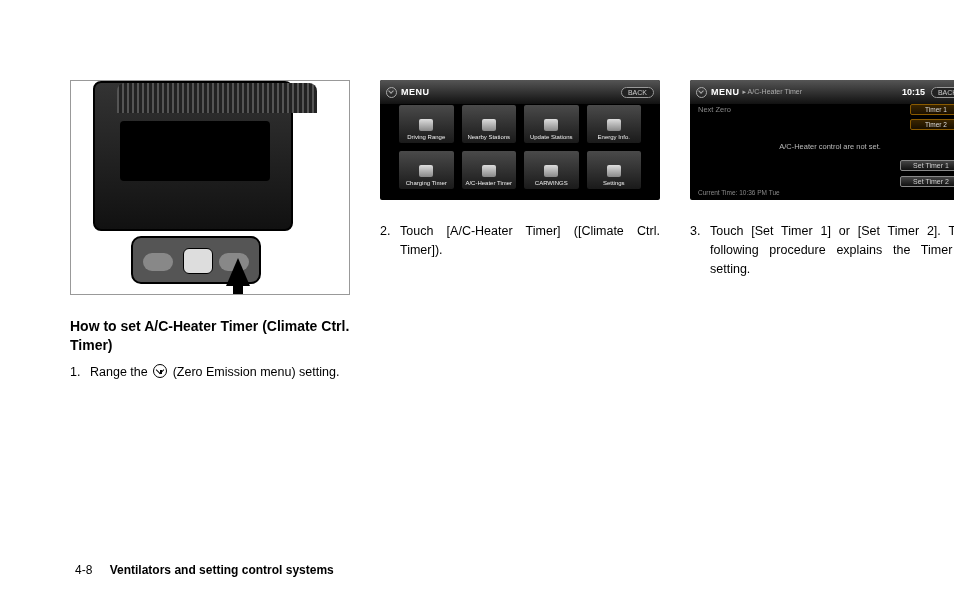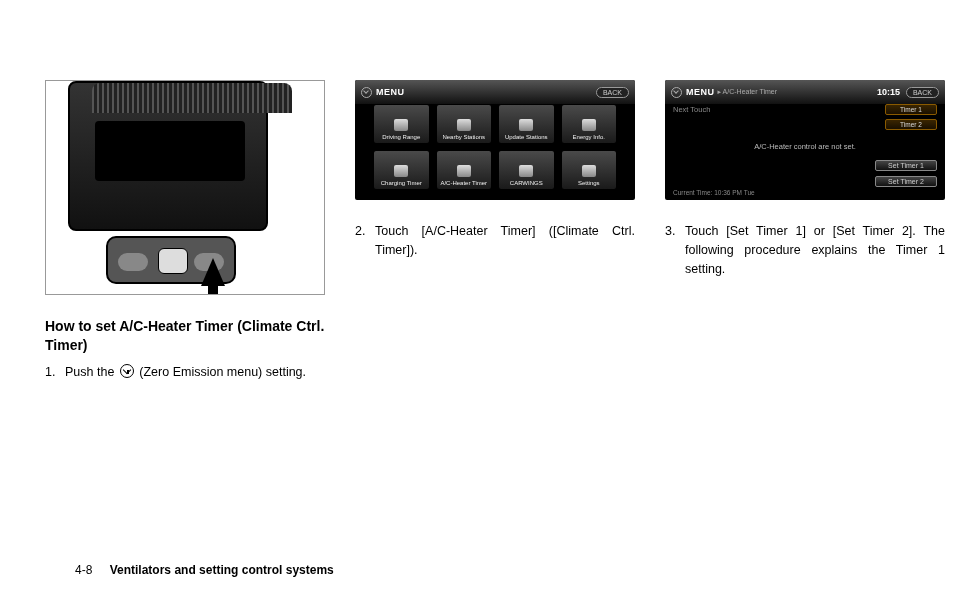--- a/index.html
+++ b/index.html
@@ -1,20 +1,20 @@
 <!DOCTYPE html>
 <html><head>
 <meta charset="utf-8">
 <style>
   * { box-sizing: border-box; margin: 0; padding: 0; }
   html, body { width: 954px; height: 605px; background: #fff; font-family: Arial, Helvetica, sans-serif; color: #000; }
   .page { position: relative; width: 954px; height: 605px; padding: 80px 45px 30px 45px; }
   .columns { display: flex; gap: 30px; }
   .col { width: 280px; }
-  .col1 { width: 284px; }
+  .col1 { width: 284px; margin-left: 25px; }
   .col2 { width: 280px; }
   .col3 { width: 280px; }
 
   
   .fig1 { width: 280px; height: 215px; background: #fff; border: 1px solid #999; position: relative; overflow: hidden; }
   .fig1 .panel { position: absolute; left: 22px; top: 0; width: 200px; height: 150px; background: linear-gradient(#333,#111); border-radius: 8px; border: 2px solid #000; }
   .fig1 .screen { position: absolute; left: 25px; top: 38px; width: 150px; height: 60px; background: #000; border-radius: 4px; }
   .fig1 .vents { position: absolute; left: 22px; top: 0; width: 200px; height: 30px; background: repeating-linear-gradient(90deg,#555 0 2px,#222 2px 5px); border-radius: 8px 8px 0 0; }
   .fig1 .bezel { position: absolute; left: 60px; top: 155px; width: 130px; height: 48px; background: #555; border-radius: 10px; border: 2px solid #000; }
   .fig1 .btn-center { position: absolute; left: 50px; top: 10px; width: 30px; height: 26px; background: #ddd; border-radius: 6px; border: 1px solid #000; }
@@ -76,21 +76,21 @@
           <div class="btn-center"></div>
           <div class="btn-r"></div>
         </div>
         <div class="arrow"></div>
       </div>
 
       <div class="heading">How to set A/C-Heater Timer (Climate Ctrl. Timer)</div>
       <div class="step">
         <span class="num">1.</span>
         <span class="txt">
-          <span>Push the </span>
+          <span>Range the </span>
           <span class="ze-icon"></span>
           <span> (Zero Emission menu) setting.</span>
         </span>
       </div>
     </div>
 
     <div class="col col2">
       <div class="fig2">
         <div class="scrbar">
           <span class="m-icon"></span>
@@ -143,21 +143,21 @@
       <div class="fig3">
         <div class="scrbar">
           <span class="m-icon"></span>
           <span class="title">MENU</span>
           <span class="crumb">▸ A/C-Heater Timer</span>
           <span class="clock" style="margin-left:auto">10:15</span>
           <span class="backbtn" style="margin-left:6px">BACK</span>
         </div>
         <div class="body">
           <div class="row">
-            <span class="label">Next Touch</span>
+            <span class="label">Next Zero</span>
             <span class="pill">Timer 1</span>
           </div>
           <div class="row" style="justify-content:flex-end">
             <span class="pill">Timer 2</span>
           </div>
           <div class="msg">A/C-Heater control are not set.</div>
           <div class="setrow">
             <span class="setbtn">Set Timer 1</span>
           </div>
           <div class="setrow">

